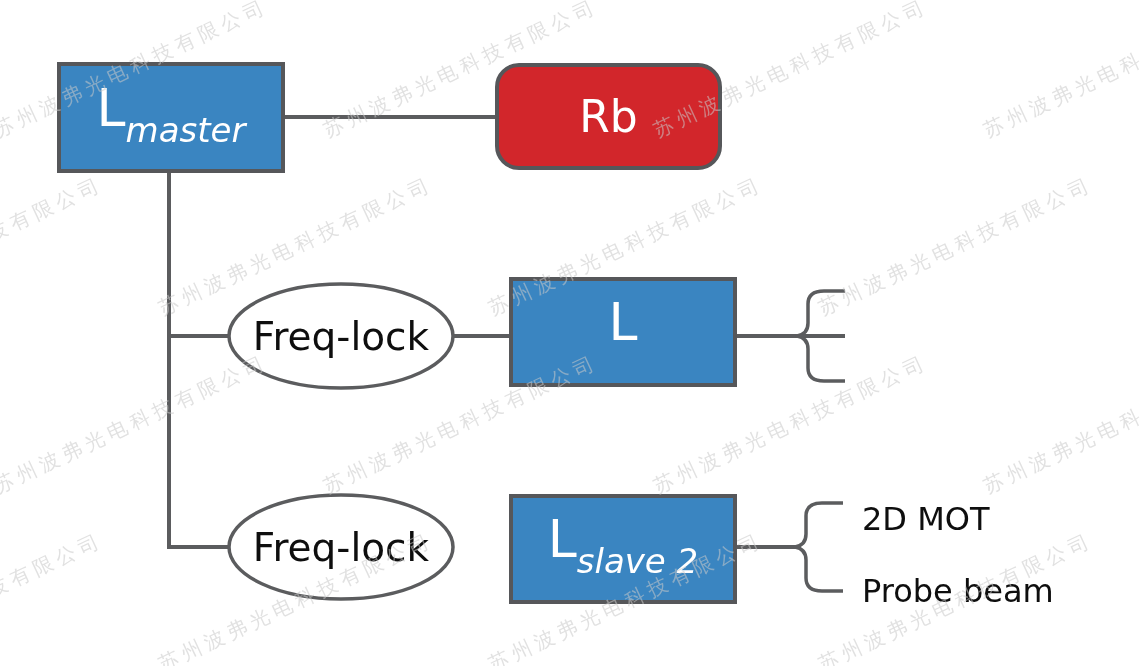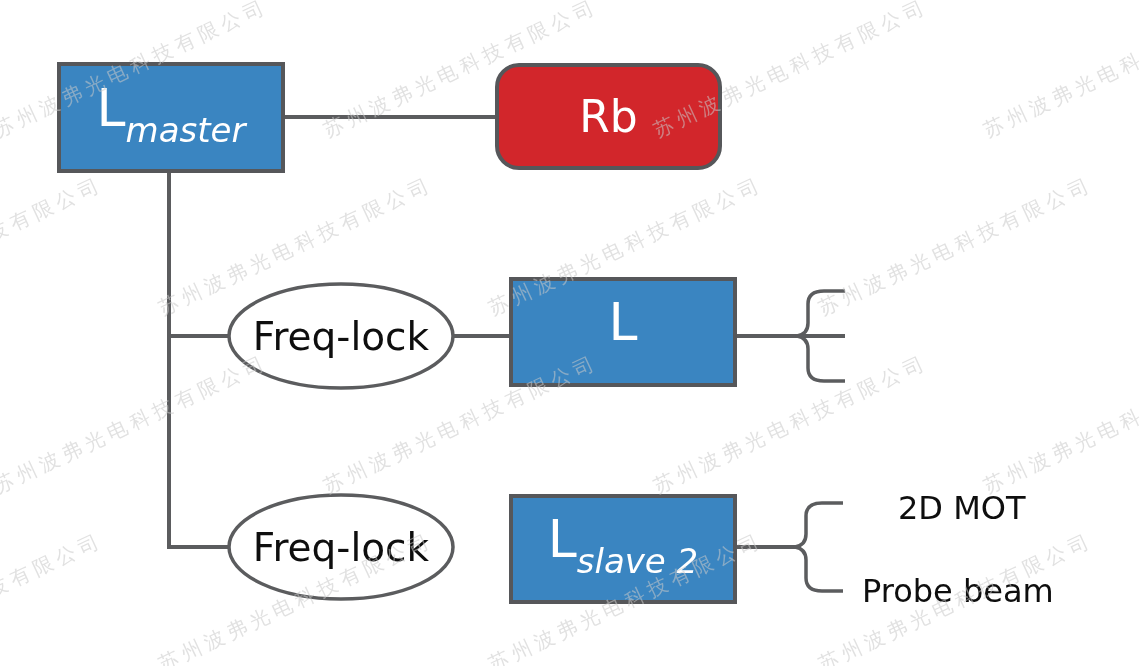--- a/index.html
+++ b/index.html
@@ -81,21 +81,21 @@
   .freq2-label { left: 229px; top: 495px; width: 224px; height: 104px; }
   .out-label {
     position: absolute;
     z-index: 2;
     color: #0e0e0e;
     font-size: 32px;
     line-height: 48px;
     white-space: nowrap;
   }
   .out1  { left: 862px; top: 288px; }
-  .out2a { left: 862px; top: 484px; margin-left: 36px; }
+  .out2a { left: 862px; top: 495px; }
   .out2b { left: 862px; top: 567px; }
   .watermark-layer {
     position: absolute;
     inset: 0;
     z-index: 3;
     overflow: hidden;
     pointer-events: none;
   }
   .wm {
     position: absolute;

